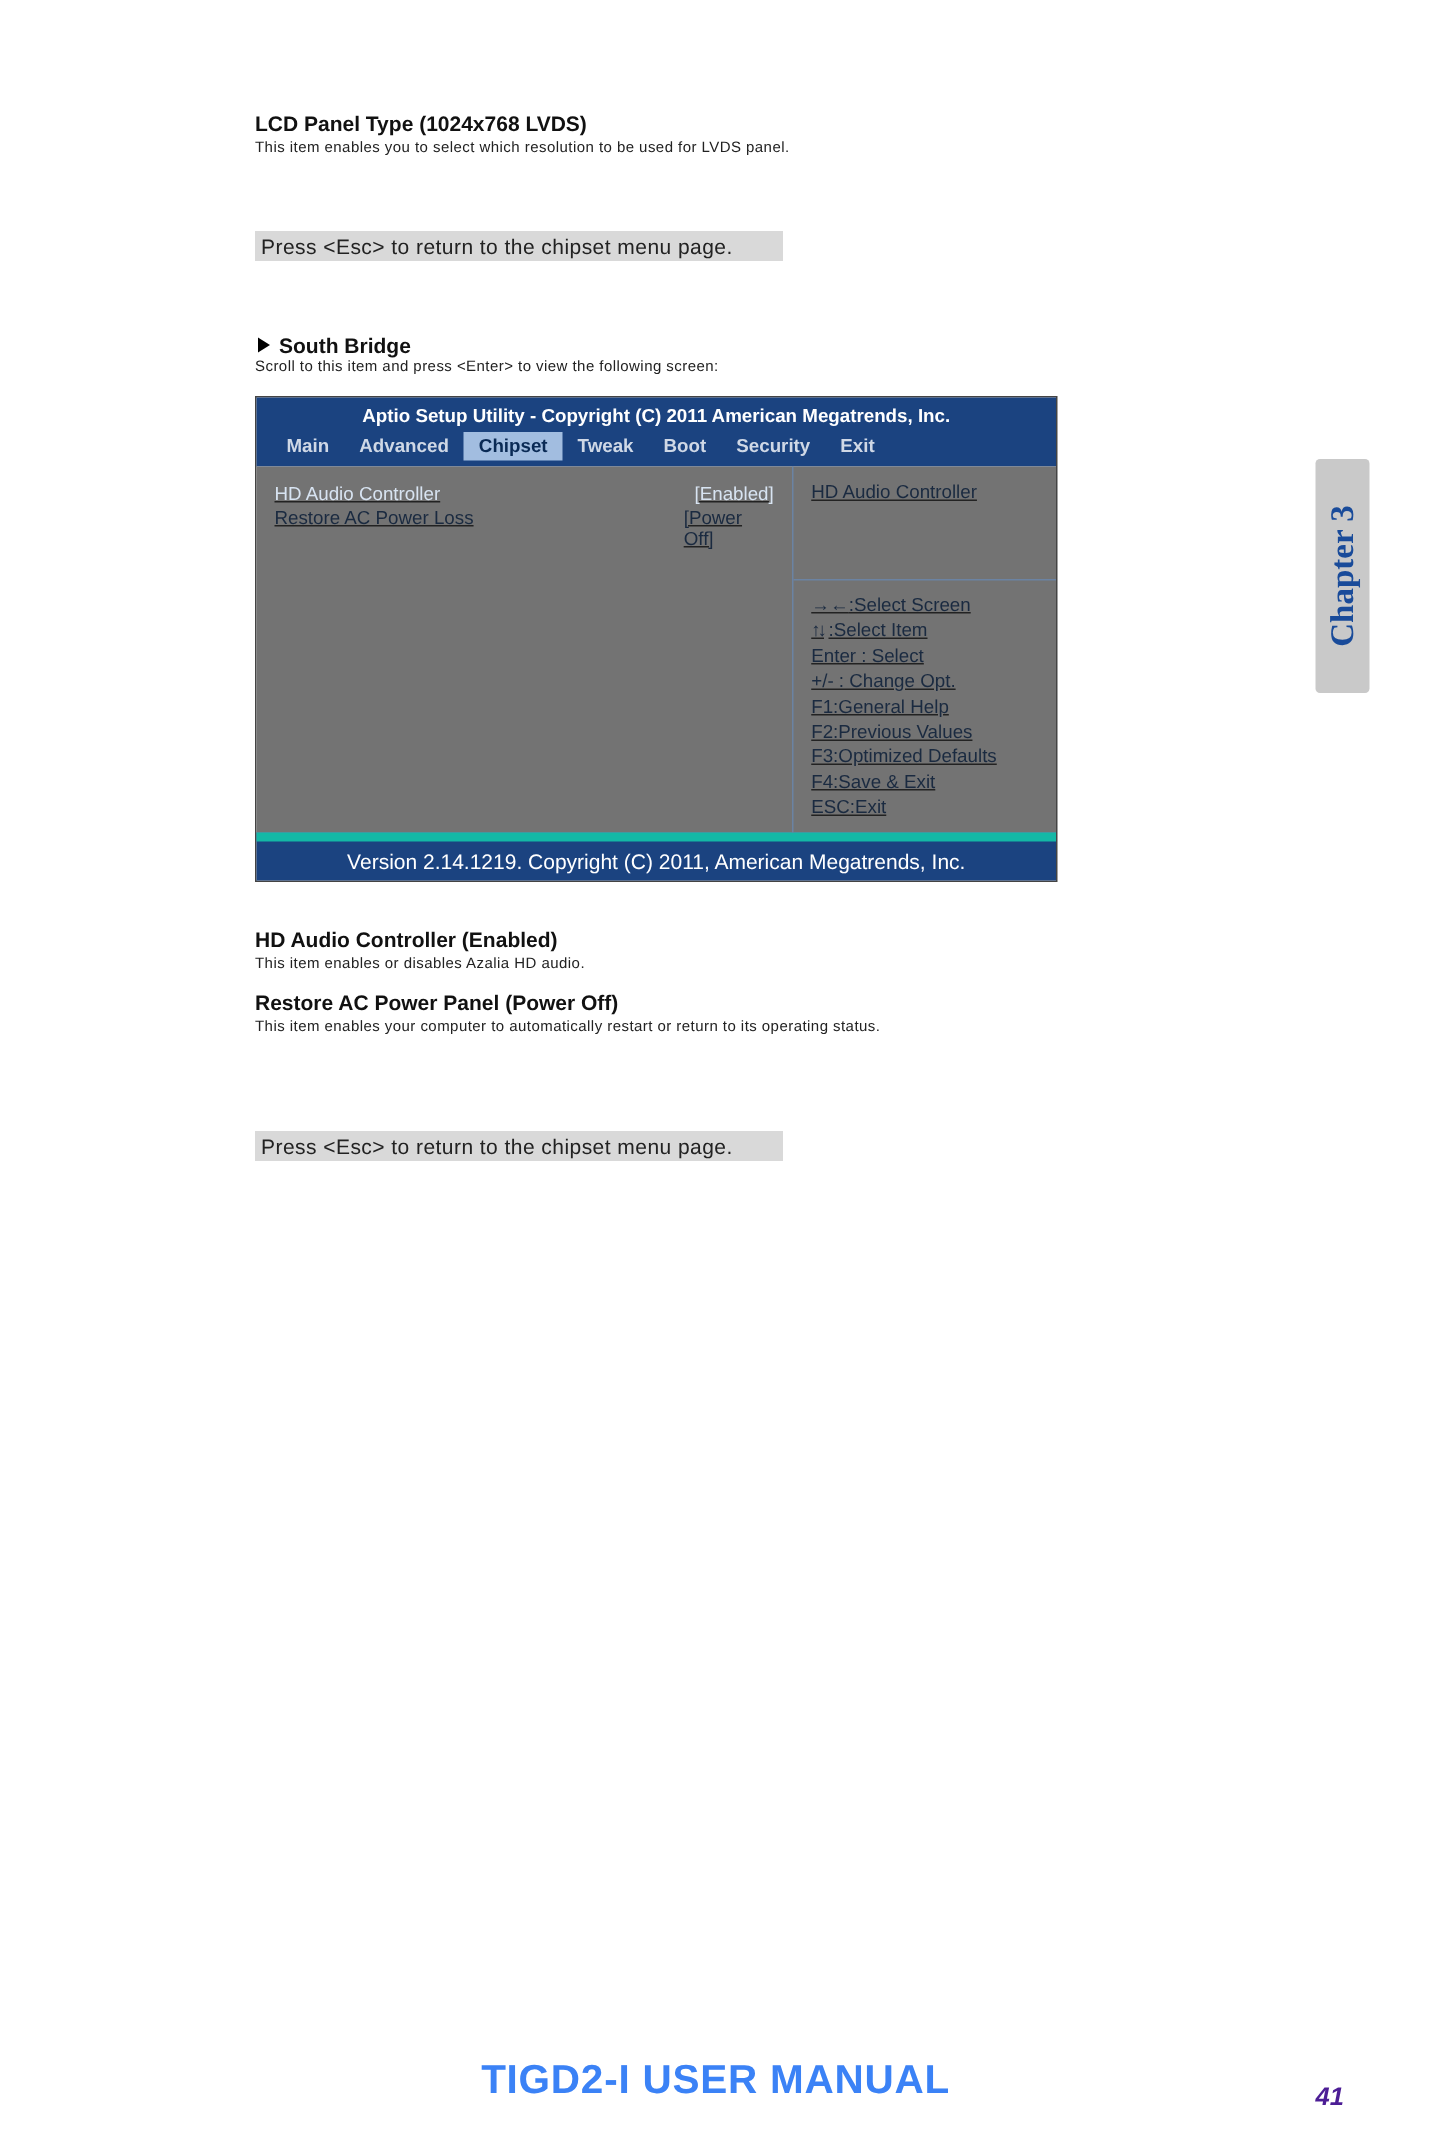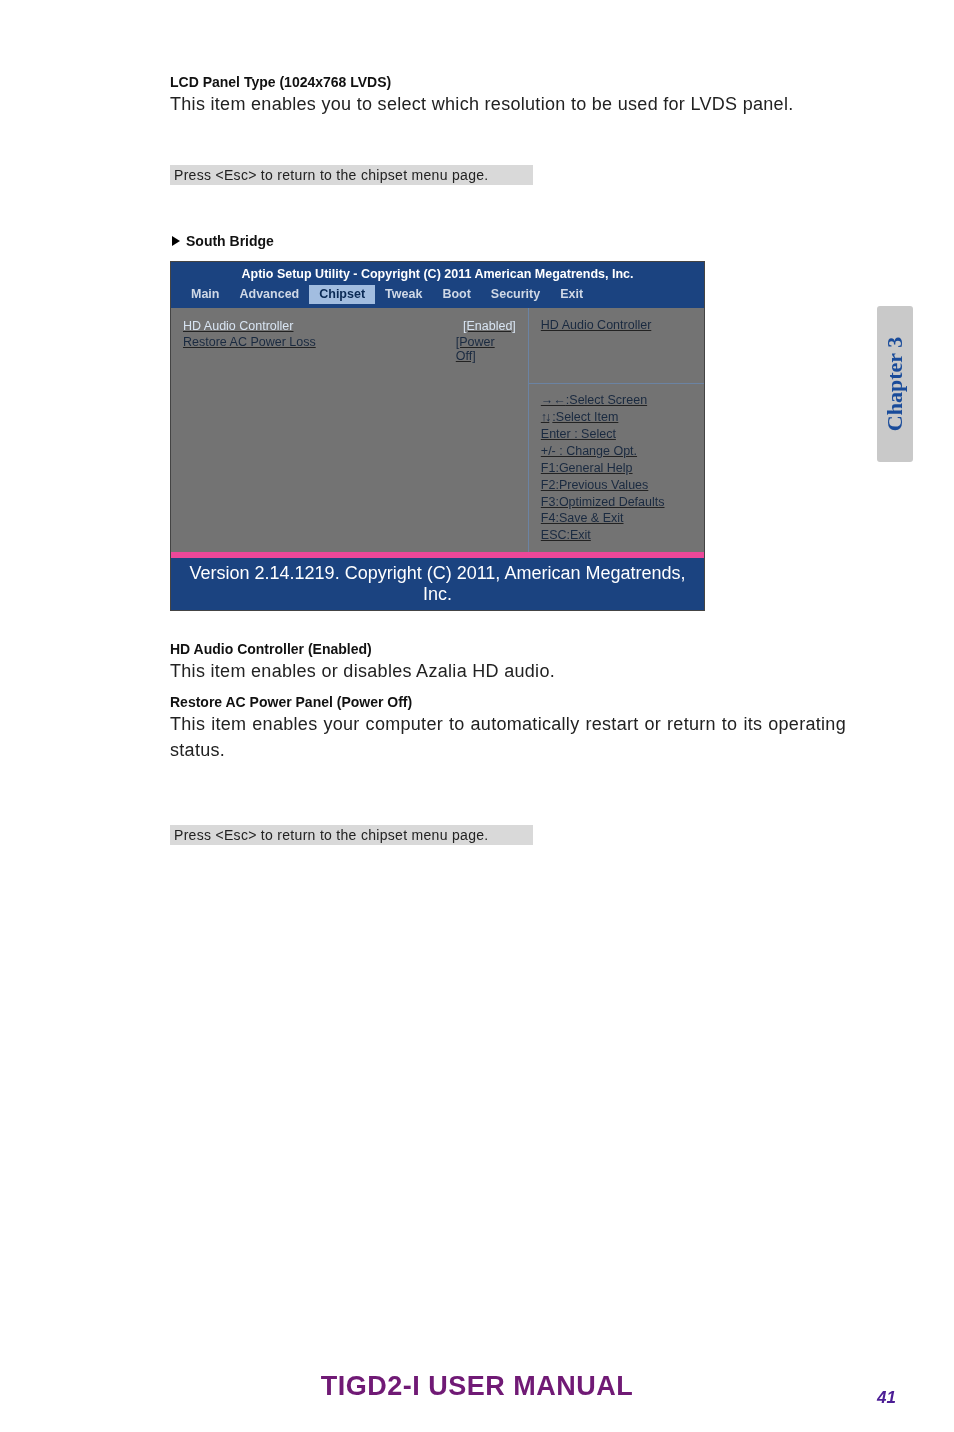--- a/index.html
+++ b/index.html
@@ -15,32 +15,32 @@
   }
   .heading-bold {
     font-family: "Segoe UI", Arial, sans-serif;
     font-weight: 700;
     font-size: 14px;
     color: #111;
     margin-bottom: 2px;
   }
   .body-text {
     font-family: "Segoe UI", Arial, sans-serif;
-    font-size: 18px;
+    font-size: 10px;
     color: #222;
     line-height: 1.4;
     letter-spacing: 0.3px;
   }
   .esc-note {
     font-family: "Segoe UI", Arial, sans-serif;
     font-size: 14px;
     color: #222;
     background: #d9d9d9;
     display: inline-block;
-    padding: 2px 44px 2px 4px;
+    padding: 2px 33px 2px 4px;
     letter-spacing: 0.3px;
   }
   .gap-small { height: 10px; }
   .gap-med { height: 30px; }
   .gap-large { height: 48px; }
 
   .south-heading {
     display: flex;
     align-items: center;
     gap: 6px;
@@ -128,23 +128,23 @@
     border-bottom: 1px solid #6b83a3;
   }
   .bios-right-bottom {
     padding: 8px 12px;
     line-height: 1.35;
   }
   .bios-footer {
     background: #1b4380;
     color: #fff;
     text-align: center;
-    font-size: 18px;
+    font-size: 14px;
     padding: 5px 4px;
-    border-top: 6px solid #ec4899;
+    border-top: 6px solid #14b8a6;
   }
 
   
   .side-tab {
     position: absolute;
     right: 41px;
     top: 306px;
     width: 36px;
     height: 156px;
     background: #c9c9c9;
@@ -168,21 +168,21 @@
     bottom: 30px;
     left: 0;
     width: 100%;
     text-align: center;
   }
   .doc-footer-title {
     font-family: Arial, Helvetica, sans-serif;
     font-weight: 900;
     font-size: 27px;
     letter-spacing: 0.5px;
-    color: #701a75;
+    color: #3b82f6;
   }
   .page-no {
     position: absolute;
     right: 58px;
     bottom: 24px;
     font-family: Arial, sans-serif;
     font-style: italic;
     font-weight: 900;
     font-size: 17px;
     color: #4c1d95;
@@ -202,20 +202,21 @@
   <div class="gap-large"></div>
 
   <span class="esc-note">Press &lt;Esc&gt; to return to the chipset menu page.</span>
 
   <div class="gap-large"></div>
 
   <div class="south-heading">
     <span class="tri"></span>
     <span>South Bridge</span>
   </div>
+  <div class="body-text">Scroll to this item and press &lt;Enter&gt; to view the following screen:</div>
 
   
   <div class="bios">
     <div class="bios-header">
       <div class="bios-title">Aptio Setup Utility - Copyright (C) 2011 American Megatrends, Inc.</div>
       <div class="bios-tabs">
         <div class="bios-tab">Main</div>
         <div class="bios-tab">Advanced</div>
         <div class="bios-tab selected">Chipset</div>
         <div class="bios-tab">Tweak</div>

